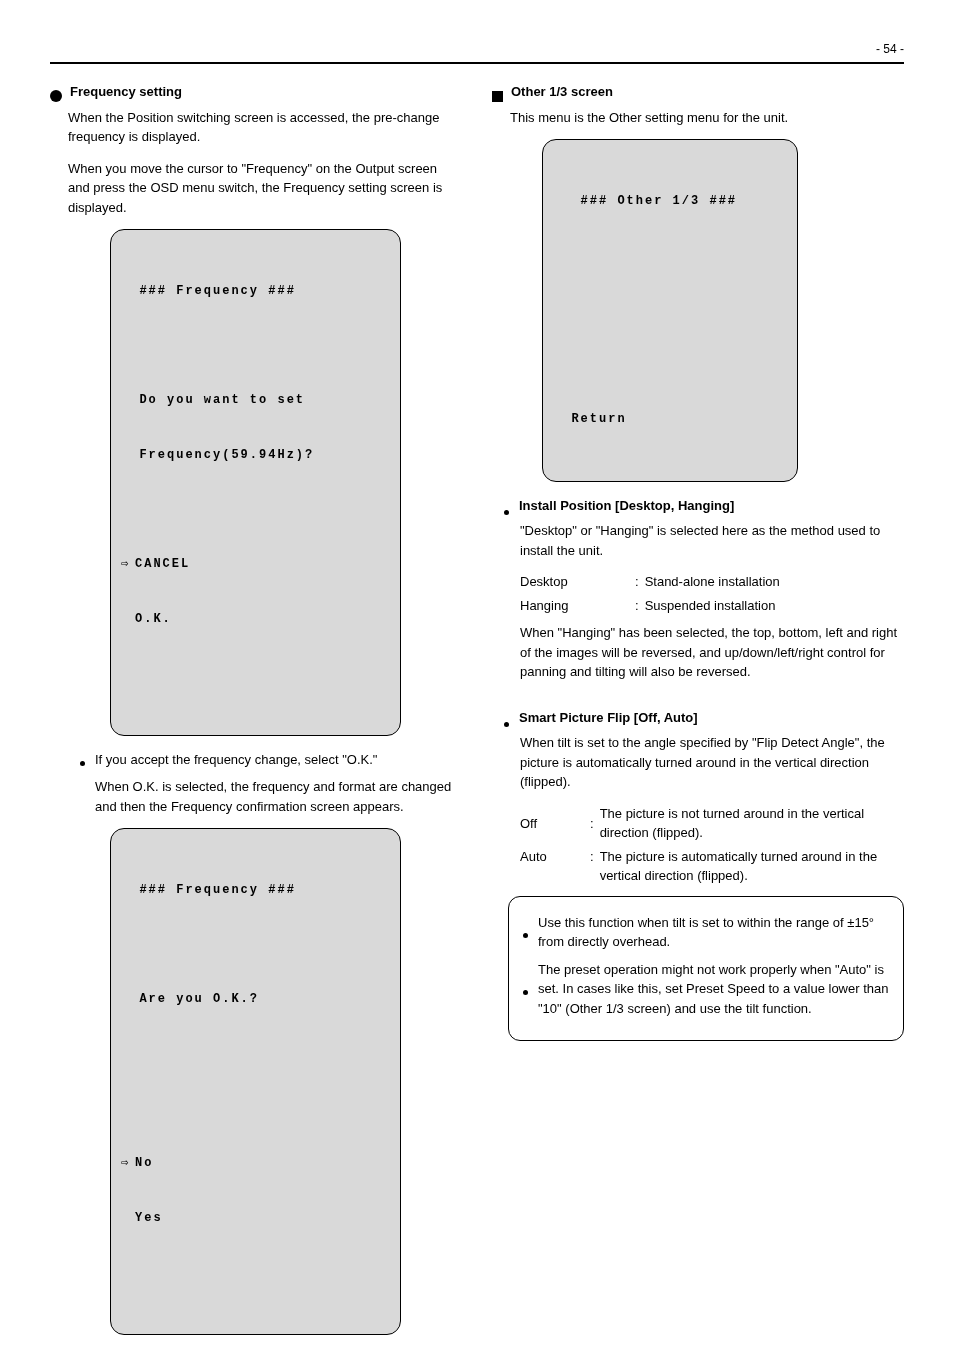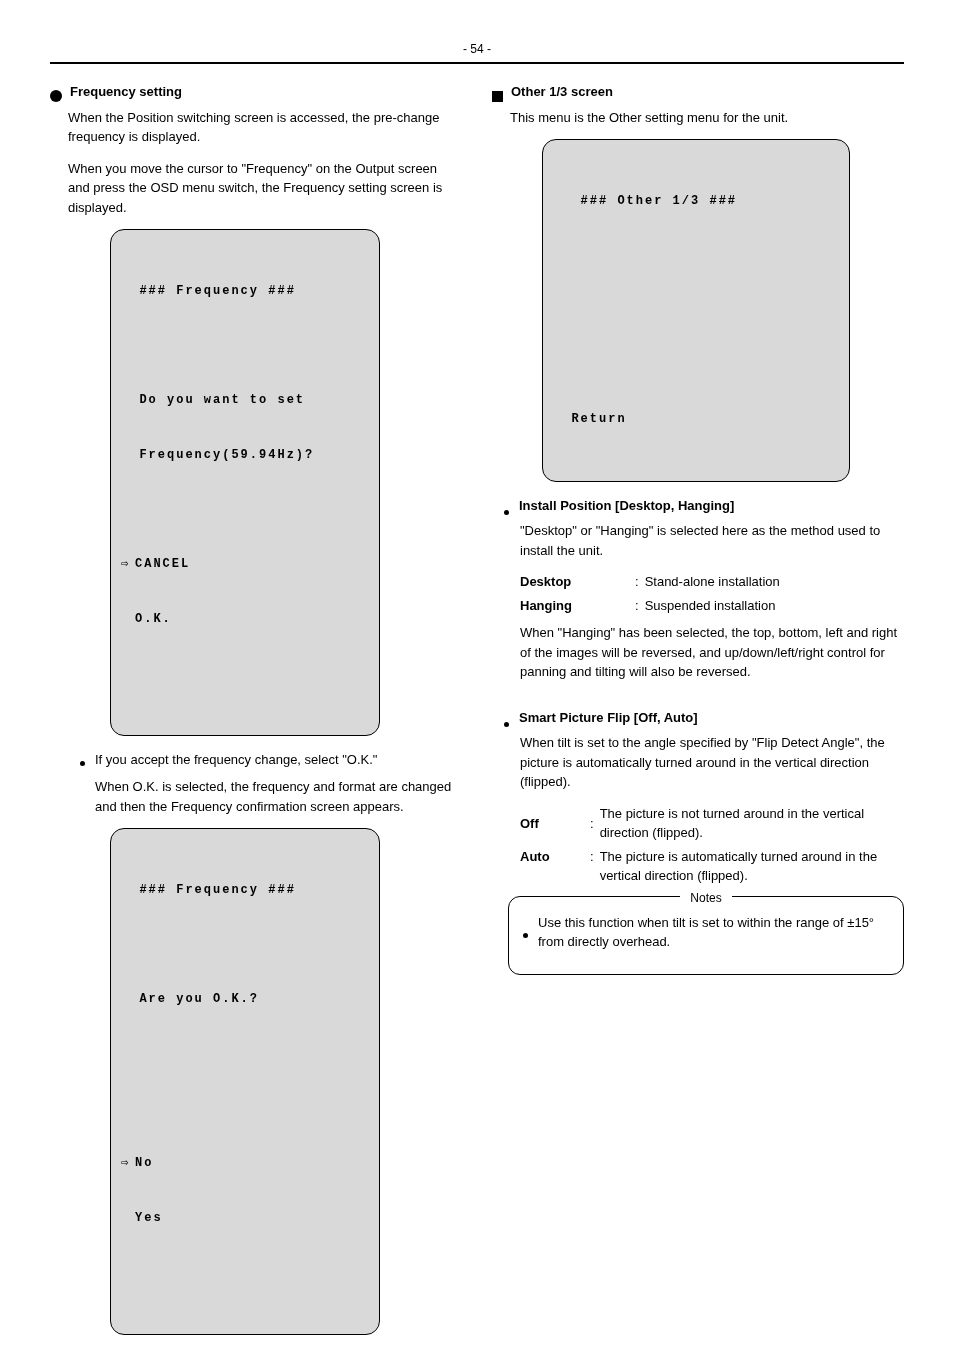--- a/index.html
+++ b/index.html
@@ -1,17 +1,17 @@
 <!DOCTYPE html>
 <html><head>
   <meta charset="utf-8">
   <style>
     * { box-sizing: border-box; margin: 0; padding: 0; }
     body { font-family: Arial, Helvetica, sans-serif; background: #fff; color: #000; width: 954px; margin: 0 auto; padding: 40px 50px; font-size: 13px; line-height: 1.5; }
-    .page-num { text-align: center; font-size: 12px; margin-bottom: 4px; }
+    .page-num { text-align: right; font-size: 12px; margin-bottom: 4px; }
     .top-rule { border-top: 2px solid #000; margin-bottom: 18px; }
     .section-title-row { display: flex; align-items: flex-end; margin-bottom: 6px; }
     .bullet-filled-circle { width: 12px; height: 12px; background: #000; border-radius: 50%; flex-shrink: 0; margin-right: 8px; margin-top: 2px; }
     .bullet-filled-square { width: 11px; height: 11px; background: #000; flex-shrink: 0; margin-right: 8px; margin-top: 2px; }
     .bullet-small-disc { width: 5px; height: 5px; background: #000; border-radius: 50%; flex-shrink: 0; margin-right: 10px; margin-top: 7px; }
     .section-title { font-weight: bold; }
     .cols { display: flex; gap: 30px; }
     .col { flex: 1; min-width: 0; }
     .para { margin-bottom: 12px; }
     .indent { margin-left: 18px; }
@@ -21,27 +21,27 @@
       border-radius: 14px;
       padding: 16px 10px 16px 10px;
       font-family: "Courier New", monospace;
       font-size: 12px;
       font-weight: bold;
       letter-spacing: 2px;
       white-space: pre;
       margin: 8px 0 14px 40px;
       width: 280px;
     }
-    .osd-box.wide { width: 270px; margin-left: 60px; }
+    .osd-box.wide { width: 291px; margin-left: 60px; }
     .osd-row { line-height: 1.55; }
     .osd-arrow { display: inline-block; width: 14px; }
     .bullet-list { margin-left: 30px; }
     .bullet-item { display: flex; margin-bottom: 8px; align-items: center; }
     .label-row { display: flex; margin-bottom: 4px; }
-    .label-name { width: 115px; font-weight: bold; }
+    .label-name { width: 115px; font-weight: normal; }
     .label-colon { margin-right: 6px; }
     .notes-box {
       border: 1px solid #000;
       border-radius: 12px;
       padding: 10px 14px 14px 14px;
       margin-top: 10px;
     }
     .notes-title { text-align: center; font-size: 12px; margin-top: -18px; }
     .notes-title span { background: #fff; padding: 0 10px; }
     .arrow-char::before { content: "\21E8"; }
@@ -95,21 +95,21 @@
 
   </div>
 
   <div class="col">
     <div class="section-title-row">
       <span class="bullet-filled-square"></span>
       <span class="section-title">Other 1/3 screen</span>
     </div>
     <div class="para indent">This menu is the Other setting menu for the unit.</div>
 
-    <div class="osd-box" style="margin-left:50px; width:308px;">
+    <div class="osd-box" style="margin-left:50px; width:256px;">
       <div class="osd-row">   <span>### Other 1/3 ###</span></div>
       <div class="osd-row">&nbsp;</div>
       <div class="osd-row">&nbsp;</div>
       <div class="osd-row">&nbsp;</div>
       <div class="osd-row">  <span>Return</span></div>
     </div>
 
     <div class="section-title-row" style="margin-left:12px">
       <span class="bullet-small-disc"></span>
       <span class="section-title">Install Position [Desktop, Hanging]</span>
@@ -143,20 +143,23 @@
         <span style="flex:1">The picture is not turned around in the vertical direction (flipped).</span>
       </div>
       <div class="label-row" style="align-items:flex-start">
         <span class="label-name" style="width:70px">Auto</span>
           <span class="label-colon">:</span>
         <span style="flex:1">The picture is automatically turned around in the vertical direction (flipped).</span>
       </div>
     </div>
 
     <div class="notes-box" style="margin-left:16px">
-      <div class="notes-title"><span>Notes</span></div>
       <div class="bullet-item" style="margin-top:6px">
           <span class="bullet-small-disc"></span>
           <span>Use this function when tilt is set to within the range of ±15° from directly overhead.</span>
+        </div>
+      <div class="bullet-item">
+          <span class="bullet-small-disc"></span>
+          <span>The preset operation might not work properly when "Auto" is set. In cases like this, set Preset Speed to a value lower than "10" (Other 1/3 screen) and use the tilt function.</span>
         </div>
     </div>
   </div>
 </div>
 
 </body></html>

